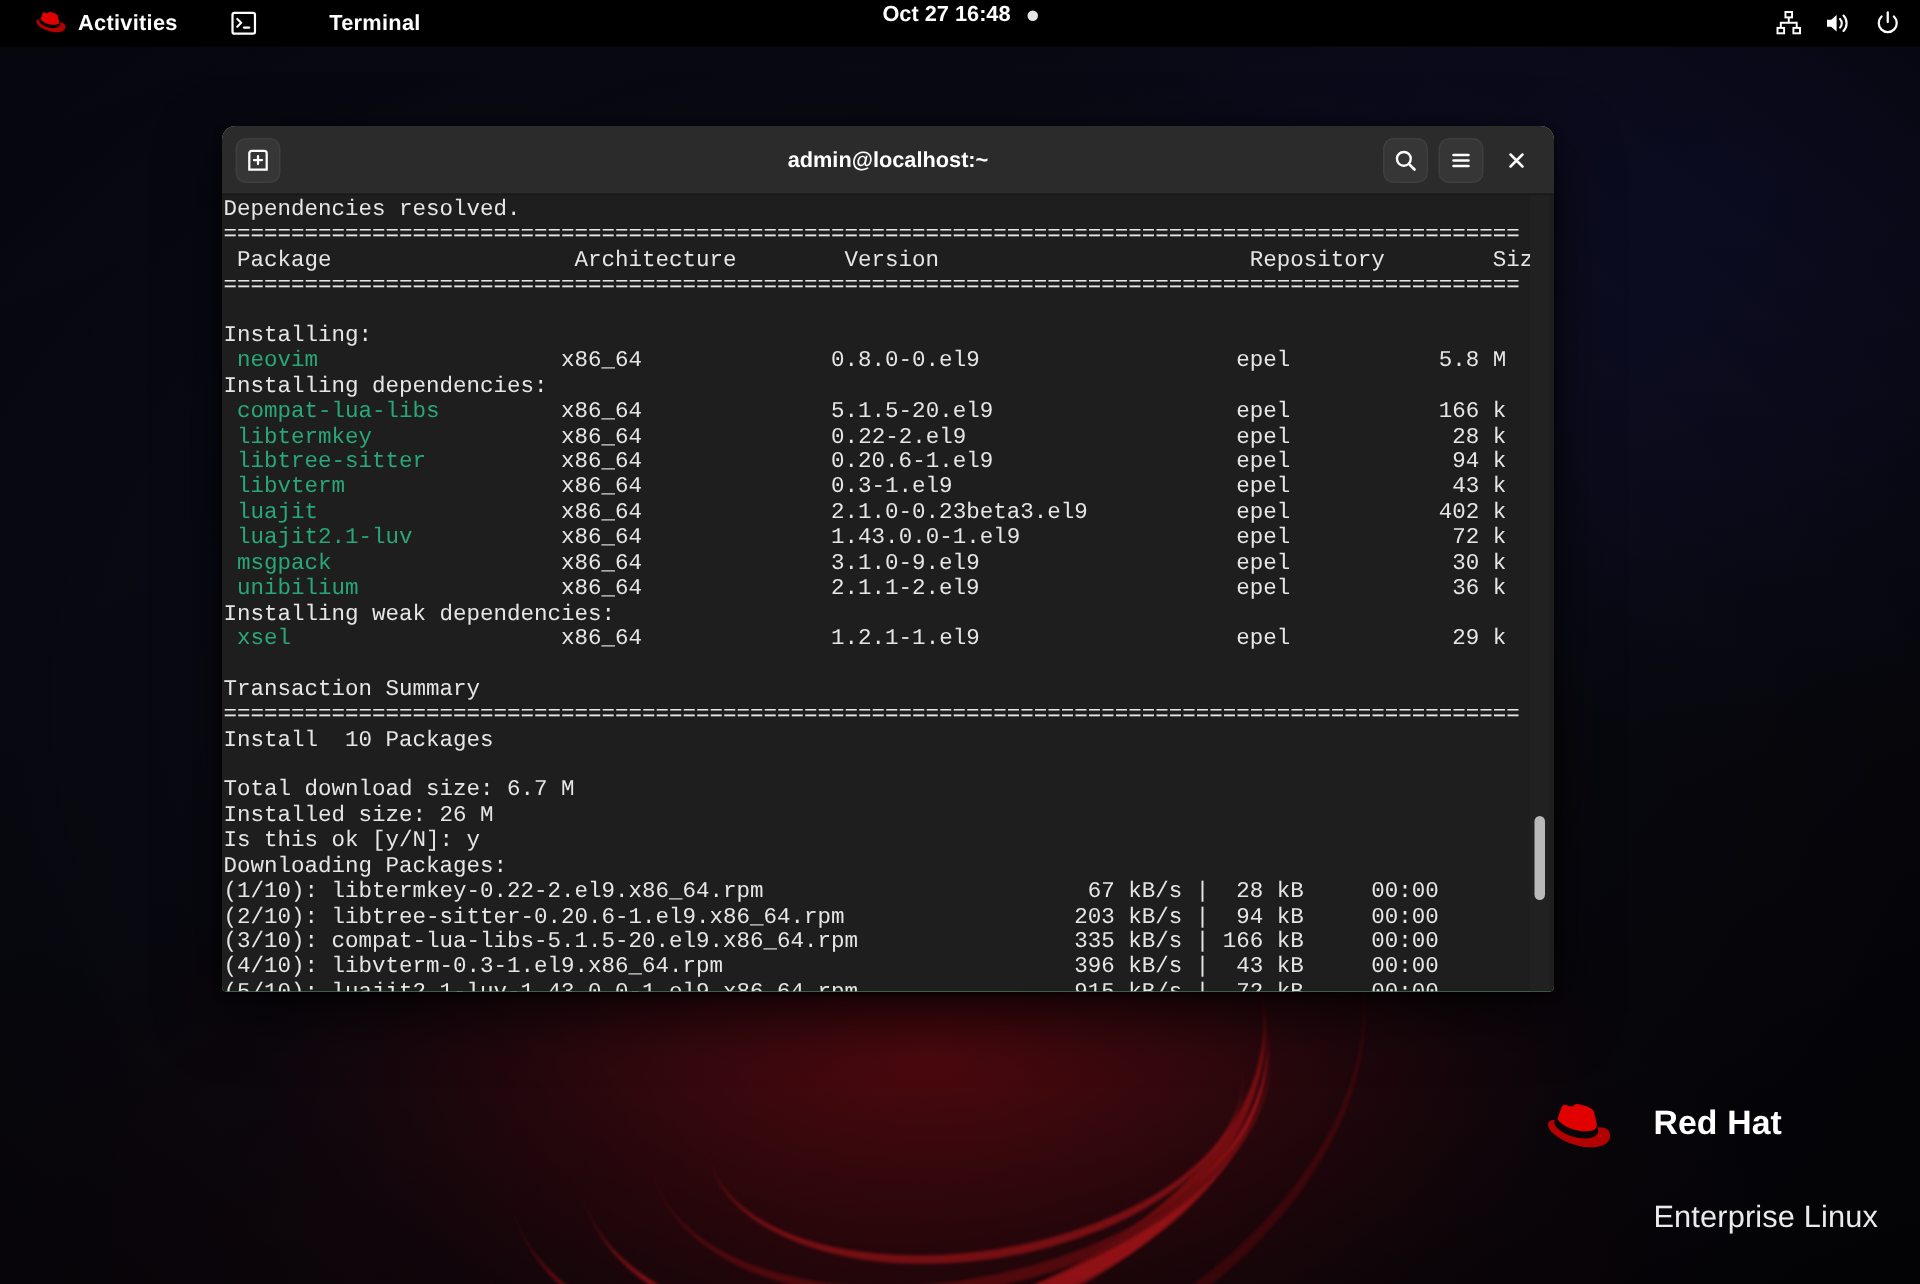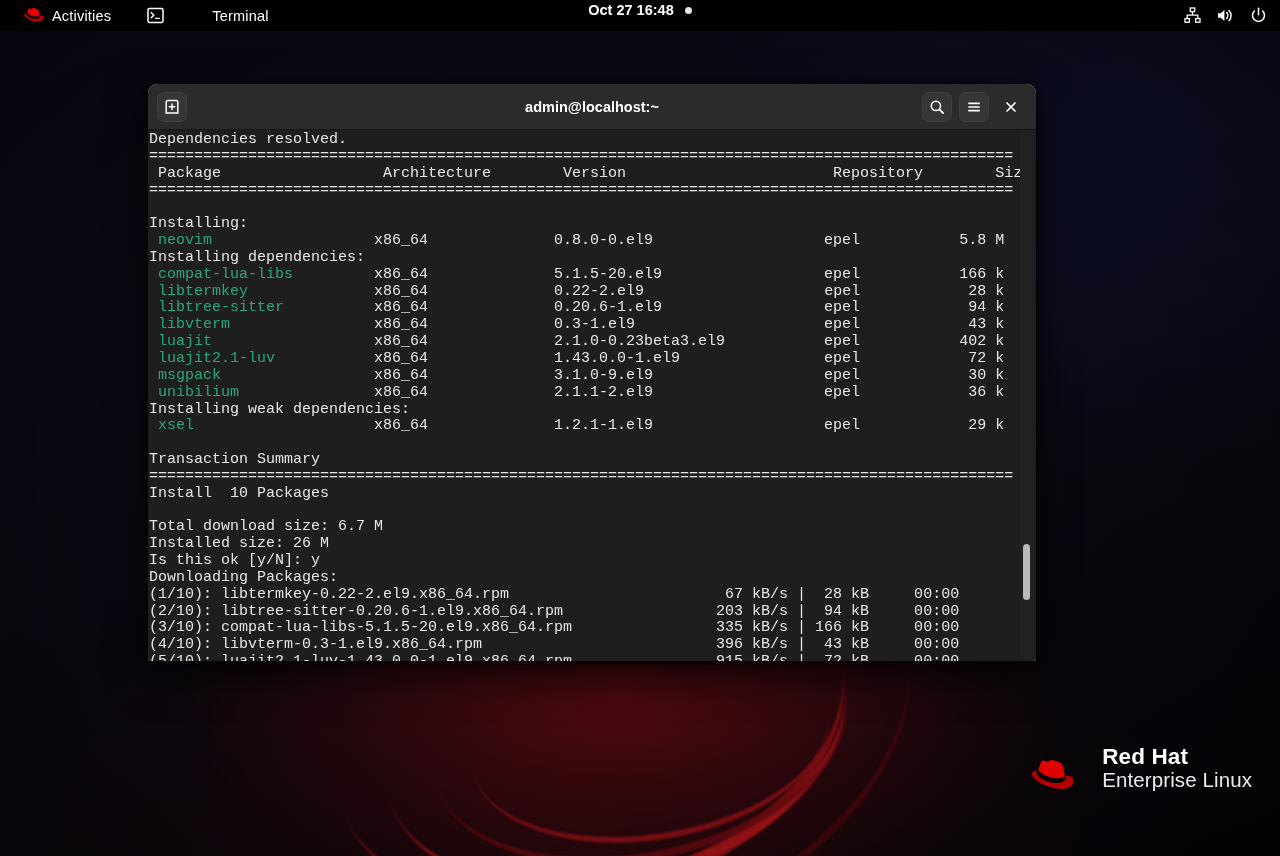--- a/index.html
+++ b/index.html
@@ -54,21 +54,21 @@
     position:absolute; left:0; top:0; width:1280px; height:31px;
     background:#000000;
     display:flex; align-items:center;
     color:#ffffff; font-size:14.5px;
     z-index:40;
   }
   .tb-left{ display:flex; align-items:center; gap:0px; padding-left:14px; }
   .tb-item{
     display:flex; align-items:center; gap:8px;
     height:31px; padding:0 10px;
-    font-weight:400; letter-spacing:.2px;
+    font-weight:700; letter-spacing:.2px;
     color:#ffffff;
   }
   .tb-clock{
     position:absolute; left:0; right:0; top:0; height:20px;
     display:flex; align-items:center; justify-content:center; gap:11px;
     font-size:14.5px; font-weight:700; pointer-events:none;
   }
   .clock-dot{ width:7px; height:7px; border-radius:50%; background:#e6e6e6; }
   .tb-right{
     position:absolute; right:13px; top:0; height:31px;
@@ -140,27 +140,27 @@
   }
   #sb-thumb{
     position:absolute; right:3px; width:7px;
     top:414px; height:56px;
     border-radius:4px;
     background:#b9b9b9;
   }
 
   
   #watermark{
-    position:absolute; right:28px; bottom:64px;
-    display:flex; align-items:flex-end; gap:28px;
+    position:absolute; right:28px; bottom:32px;
+    display:flex; align-items:flex-start; gap:28px;
     z-index:10;
   }
   .wm-text{ line-height:1.12; }
   .wm-l1{ color:#ffffff; font-size:22.5px; font-weight:700; letter-spacing:.1px; }
-  .wm-l2{ color:#eaeaea; font-size:20.5px; font-weight:400; letter-spacing:.1px; }
+  .wm-l2{ color:#eaeaea; font-size:20.5px; font-weight:400; letter-spacing:.1px;margin-top:40px; }
 </style>
 </head>
 <body>
 
 <div id="desktop">
   <div class="swirl s5"></div>
   <div class="swirl s1"></div>
   <div class="swirl s2"></div>
   <div class="swirl s3"></div>
   <div class="swirl s4"></div>

